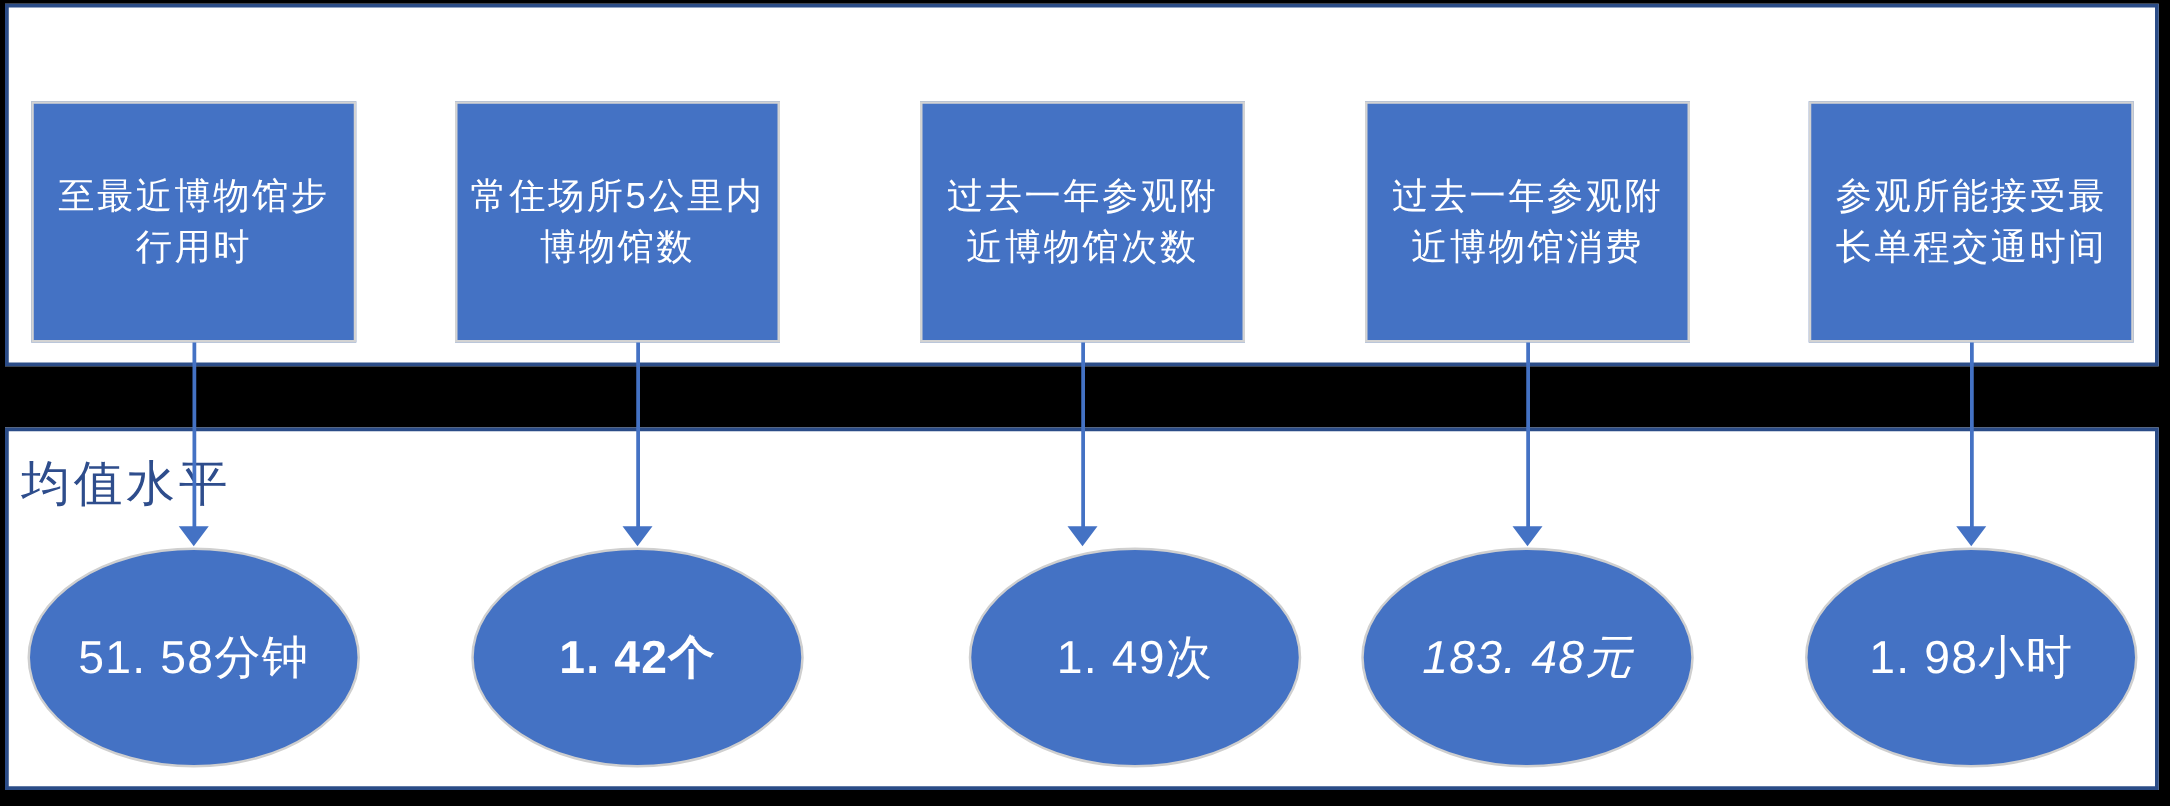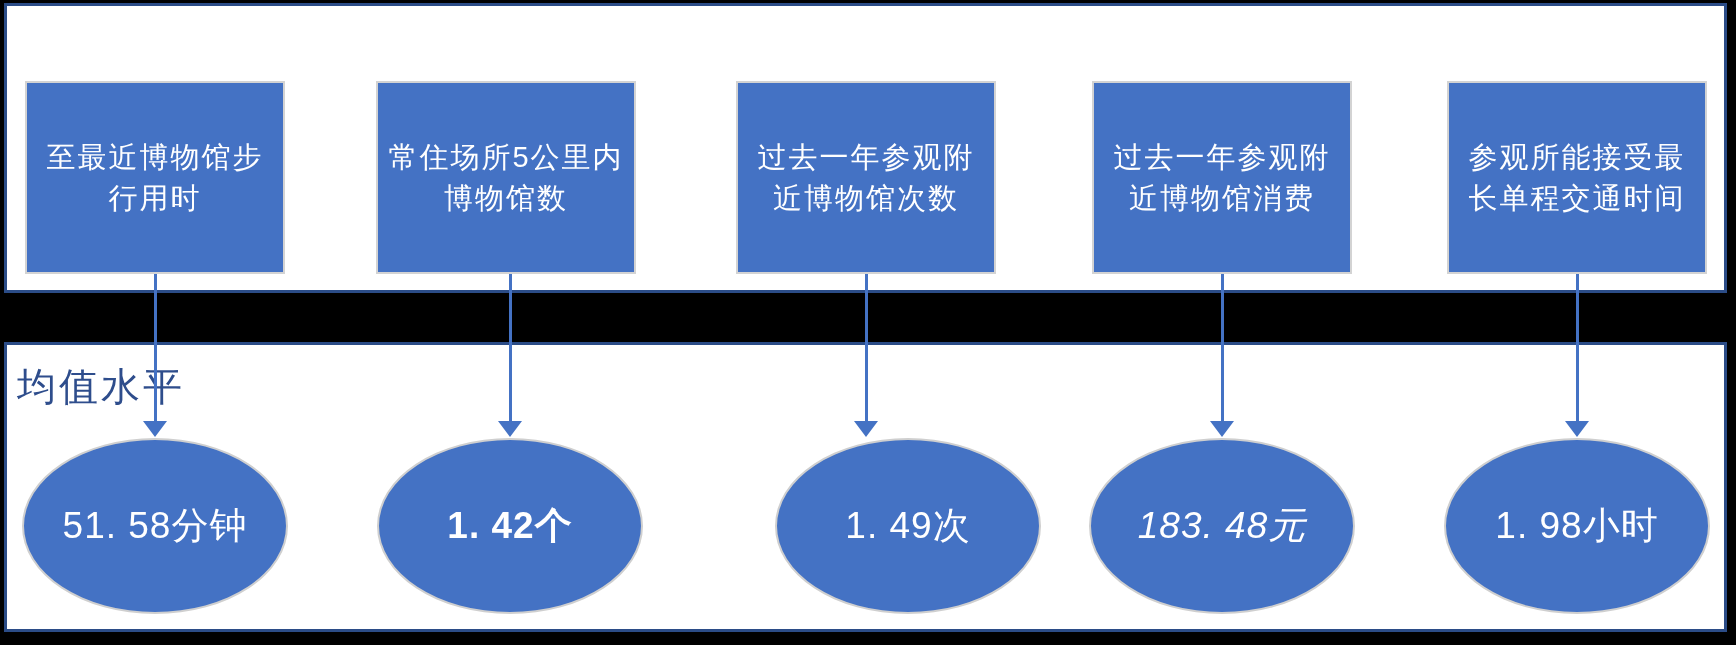--- a/index.html
+++ b/index.html
@@ -112,21 +112,21 @@
 行用时</span>
     </div>
     <div class="arrow-line" style="left: 154px;"></div>
     <div class="arrow-head" style="left: 143px;"></div>
     <div class="ellipse" style="left: 22px;">
       <span class="value-label">51. 58分钟</span>
     </div>
   </div>
 
   <div class="item">
-    <div class="box" style="left: 376px;">
+    <div class="box" style="left: 364px;">
       <span class="box-label">常住场所5公里内
 博物馆数</span>
     </div>
     <div class="arrow-line" style="left: 509px;"></div>
     <div class="arrow-head" style="left: 498px;"></div>
     <div class="ellipse" style="left: 377px; font-weight: bold;">
       <span class="value-label">1. 42个</span>
     </div>
   </div>
 

